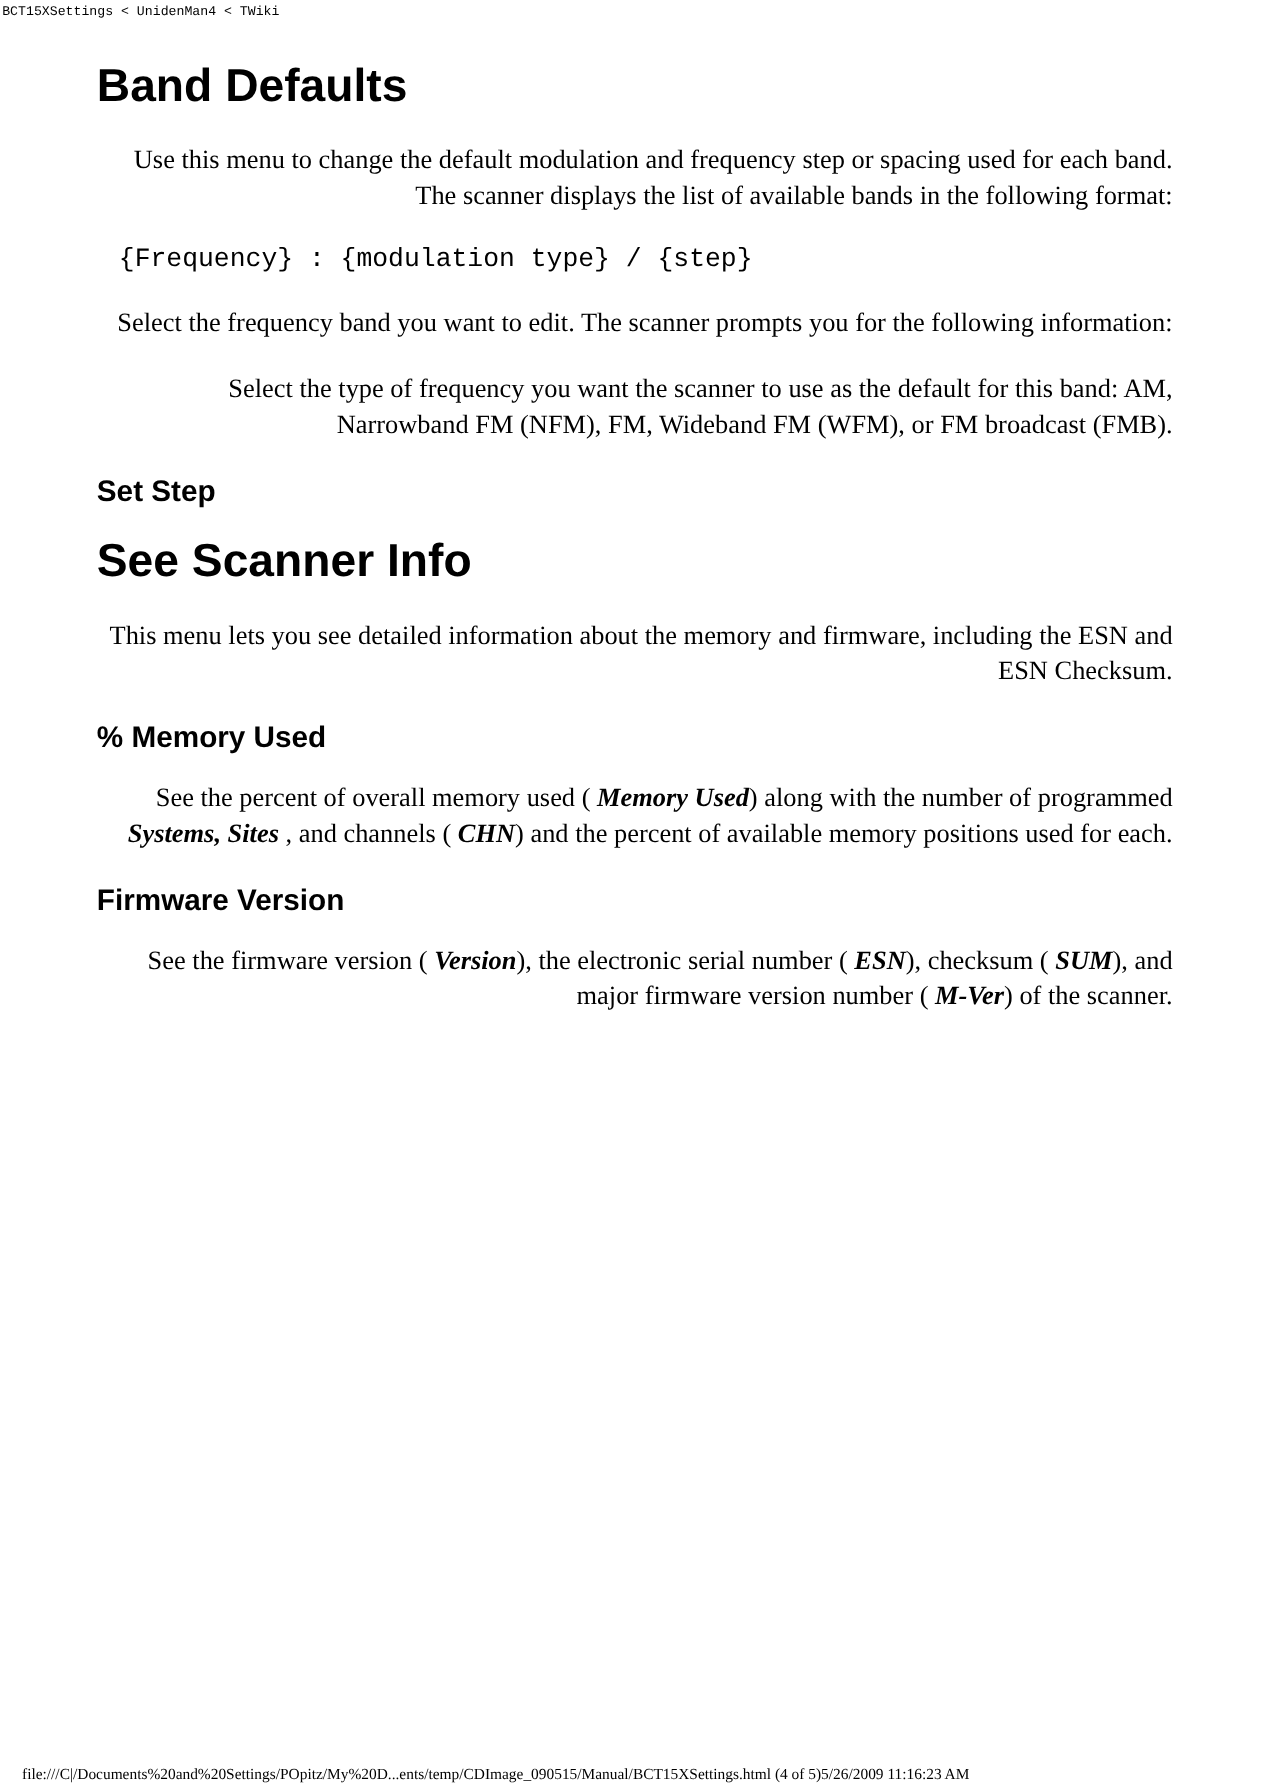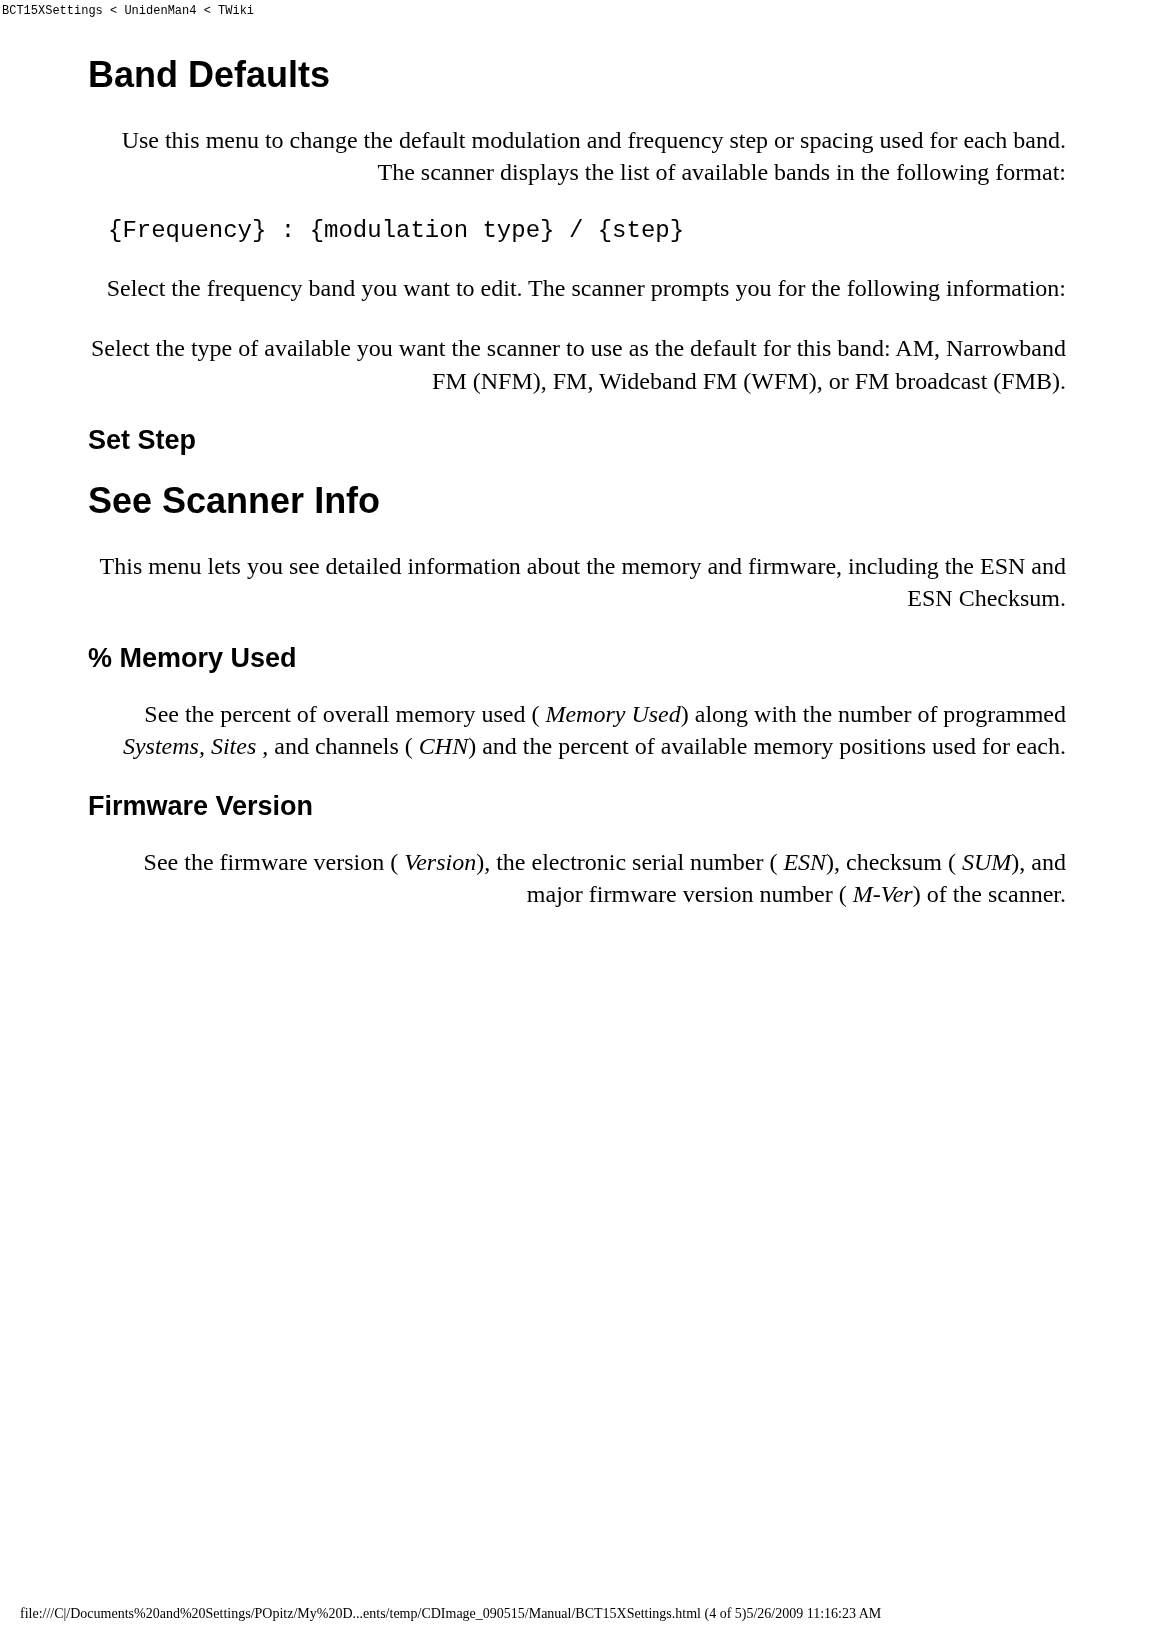--- a/index.html
+++ b/index.html
@@ -16,42 +16,42 @@
     font-family: Liberation Mono, monospace;
   }
   .content {
     margin-left: 88px;
     margin-right: 88px;
     padding-top: 36px;
   }
   h1.section-title {
     font-family: Arial, Helvetica, sans-serif;
     font-weight: bold;
-    font-size: 36px;
+    font-size: 42px;
     margin: 0 0 28px 0;
   }
   p.body-text {
     font-size: 24px;
     line-height: 1.35;
     margin: 0 0 28px 0;
     text-align: right;
   }
   pre.code-block {
     font-family: "Courier New", Courier, monospace;
     font-size: 24px;
     margin: 0 0 28px 0;
     padding-left: 20px;
   }
   h2.subsection-title {
     font-family: Arial, Helvetica, sans-serif;
     font-weight: bold;
     font-size: 27px;
     margin: 0 0 24px 0;
   }
-  .italic { font-style: italic; }
+  .italic { font-style: italic; font-weight: bold; }
   .page-footer {
     position: absolute;
     top: 1606px;
     left: 20px;
     font-size: 14px;
     white-space: nowrap;
   }
 </style>
 </head>
 <body>
@@ -64,21 +64,21 @@
 
   <h1 class="section-title">Band Defaults</h1>
 
   <p class="body-text">Use this menu to change the default modulation and frequency step or spacing used for each band. The scanner displays the list of available bands in the following format:</p>
 
   <pre class="code-block">{Frequency} : {modulation type} / {step}</pre>
 
   <p class="body-text">Select the frequency band you want to edit. The scanner prompts you for the following information:</p>
 
 
-  <p class="body-text">Select the type of available you want the scanner to use as the default for this band: AM, Narrowband FM (NFM), FM, Wideband FM (WFM), or FM broadcast (FMB).</p>
+  <p class="body-text">Select the type of frequency you want the scanner to use as the default for this band: AM, Narrowband FM (NFM), FM, Wideband FM (WFM), or FM broadcast (FMB).</p>
 
   <h2 class="subsection-title">Set Step</h2>
 
 
   <h1 class="section-title">See Scanner Info</h1>
 
   <p class="body-text">This menu lets you see detailed information about the memory and firmware, including the ESN and ESN Checksum.</p>
 
   <h2 class="subsection-title">% Memory Used</h2>
 

